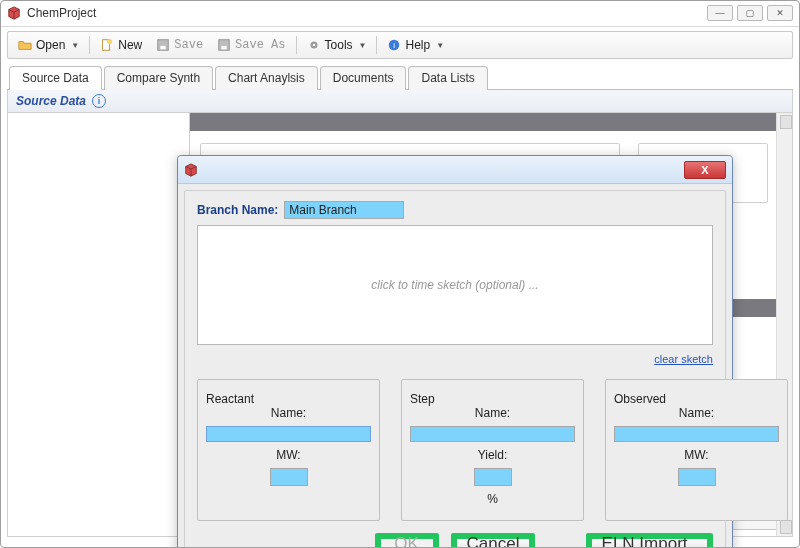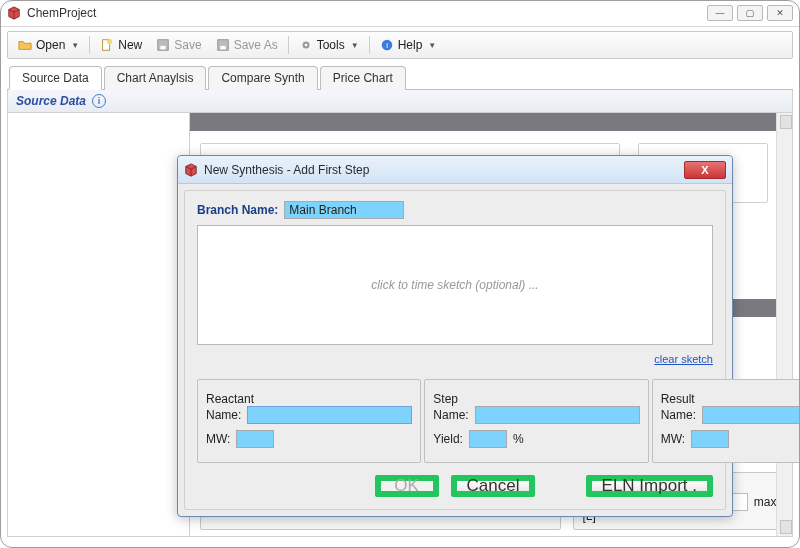--- a/index.html
+++ b/index.html
@@ -6,21 +6,21 @@
   html, body {
     margin: 0; padding: 0;
     font-family: "Segoe UI", Tahoma, Arial, sans-serif;
     font-size: 12px;
     background: #fff;
     color: #222;
   }
   .window {
     width: 800px; height: 548px;
     border: 1px solid #9e9e9e;
-    border-radius: 12px;
+    border-radius: 4px;
     position: relative;
     background: #fff;
     overflow: hidden;
   }
   
   .outer-titlebar {
     height: 26px;
     display: flex; align-items: center; justify-content: space-between;
     padding: 0 6px 2px 6px;
     border-bottom: 1px solid #d8d8d8;
@@ -49,21 +49,21 @@
     padding: 0 4px;
     background: linear-gradient(#fdfdfd,#f0f0f0);
   }
   .tool-item {
     display:flex; align-items:center; gap:4px;
     padding: 2px 6px;
     color:#222;
     font-size:12px;
     cursor: default;
   }
-  .tool-item.disabled { color:#999; }
+  .tool-item.disabled { color:#999;font-family:Liberation Mono, monospace; }
   .tool-sep { width:1px; height:18px; background:#ccc; margin: 0 2px; }
   .ico { width:14px;height:14px; display:inline-block; }
   .caret { font-size:8px; color:#555; margin-left:2px; }
   
   .tabstrip {
     margin: 6px 6px 0 6px;
     display:flex;
     border-bottom: 1px solid #bdbdbd;
     padding-left: 2px;
   }
@@ -207,26 +207,26 @@
     height:18px; font-size:12px; padding:0 4px;
     color:#222;
   }
   .sketch-area {
     border:1px solid #b8b8b8; background:#fff;
     height:120px; margin:4px 0;
     display:flex;align-items:center;justify-content:center;
     color:#999; font-style:italic; font-size:12px;
   }
   .link { color:#2554c7; text-decoration:underline; font-size:11px; float:right; margin-top:4px; cursor:pointer;}
-  .fieldsets { display:flex; gap:3px; margin-top:14px; }
+  .fieldsets { display:flex; gap:21px; margin-top:14px; }
   .fieldset {
     flex:1; border:1px solid #c0c0c0; border-radius:2px; padding:12px 8px 8px 8px;
     position:relative; background:#ededed;
   }
-  .fieldset .row { margin-bottom:6px; }
+  .fieldset .row { margin-bottom:6px;flex-direction:column; }
   .tiny { width:38px; }
   .modal-buttons { display:flex; justify-content:center; gap:12px; margin-top:12px; position:relative;}
   .btn{
     min-width:64px; height:22px;
     border:6px solid #22c55e; border-radius:2px;
     background:linear-gradient(#fdfdfd,#e9e9e9);
     font-size:17px; color:#333;
     display:flex;align-items:center;justify-content:center;
     padding:0 10px;
   }
@@ -314,23 +314,24 @@
             <text x="8" y="11" text-anchor="middle" font-size="9" fill="#fff" font-family="Arial">i</text>
           </svg>
       </span>
       <span>Help</span>
       <span class="caret">▼</span>
     </div>
   </div>
 
   <div class="tabstrip">
     <div class="tab active">Source Data</div>
+    <div class="tab">Compare Synth</div>
     <div class="tab">Chart Anaylsis</div>
-    <div class="tab">Compare Synth</div>
-    <div class="tab">Price Chart</div>
+    <div class="tab">Documents</div>
+    <div class="tab">Data Lists</div>
   </div>
 
   <div class="main-area">
     <div class="source-bar">
       <span>Source Data</span>
       <span class="info-icon">i</span>
     </div>
     <div class="content-body">
       <div class="left-pane"></div>
       <div class="right-pane">
@@ -372,21 +373,20 @@
   <div class="modal">
     <div class="modal-titlebar">
       <div class="left">
         <span class="cube-icon">
           <svg viewBox="0 0 16 16">
               <polygon points="8,1 14,4 14,12 8,15 2,12 2,4" fill="#d94b4b" stroke="#7a2a2a" stroke-width="1"></polygon>
               <polyline points="2,4 8,7 14,4" fill="none" stroke="#7a2a2a"></polyline>
               <line x1="8" y1="7" x2="8" y2="15" stroke="#7a2a2a"></line>
             </svg>
         </span>
-        <span>New Synthesis - Add First Step</span>
       </div>
       <div class="close-btn">X</div>
     </div>
     <div class="modal-body">
       <div class="row">
         <span class="lbl bold-blue">Branch Name:</span>
         <input class="text-input" style="width: 120px;" value="Main Branch">
       </div>
       <div class="sketch-area">
         <span>click to time sketch (optional) ...</span>
@@ -412,21 +412,21 @@
             <span class="lbl">Name:</span>
             <input class="text-input" style="flex: 1 1 0%;">
           </div>
           <div class="row">
             <span class="lbl">Yield:</span>
             <input class="text-input tiny" style="">
             <span class="lbl">%</span>
           </div>
         </div>
         <div class="fieldset">
-          <span class="legend">Result</span>
+          <span class="legend">Observed</span>
           <div class="row">
             <span class="lbl">Name:</span>
             <input class="text-input" style="flex: 1 1 0%;">
           </div>
           <div class="row">
             <span class="lbl">MW:</span>
             <input class="text-input tiny" style="">
           </div>
         </div>
       </div>

